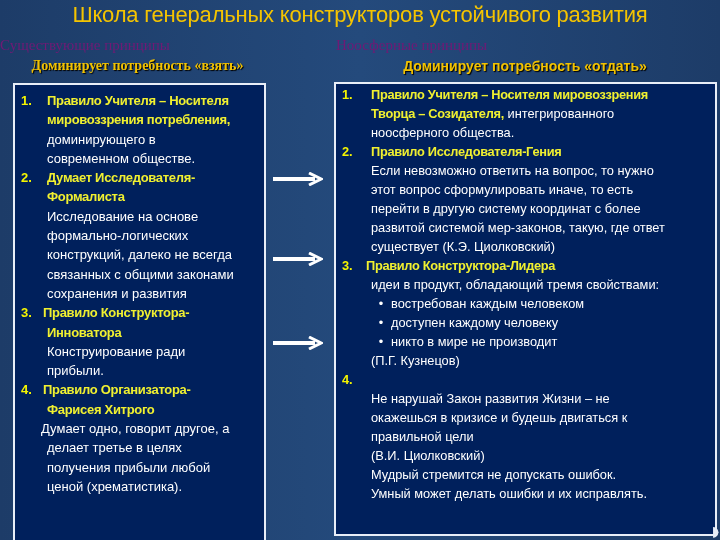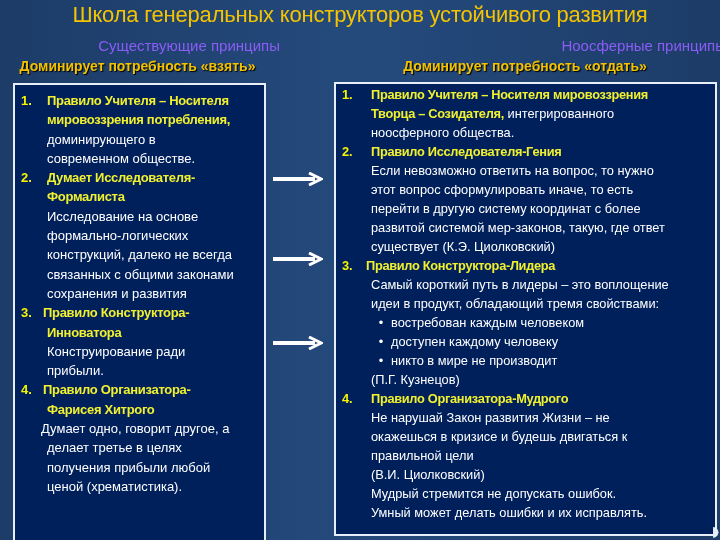--- a/index.html
+++ b/index.html
@@ -7,22 +7,22 @@
     width:720px; height:540px; overflow:hidden; position:relative;
     background: linear-gradient(90deg, #1d3c68 0%, #244a7c 50%, #1d3c68 100%);
     font-family: "DejaVu Sans", "Liberation Sans", sans-serif;
   }
   .title {
     position:absolute; left:0; top:2px; width:720px; text-align:center;
     color:#f5c400; font-size:22px; letter-spacing:-0.2px;
     font-family:"Liberation Sans", sans-serif;
   }
   .col-head {
-    position:absolute; text-align:right; color:#8b5cf6;
-    font-size:15px; font-family:Liberation Sans, sans-serif;
+    position:absolute; text-align:left; color:#701a75;
+    font-size:15px; font-family:Liberation Serif, serif;
   }
   .col-sub {
     position:absolute; text-align:center; color:#f2c200;
     font-size:14px; font-weight:bold; font-family:"Liberation Sans", sans-serif;
     text-shadow: 1px 1px 1px #000;
   }
   .box {
     position:absolute; background:#00205c; border:2px solid #e8eef8;
     box-sizing:border-box; color:#ffffff;
     font-family:"Liberation Sans", sans-serif;
@@ -45,21 +45,21 @@
     position:absolute; right:0; bottom:2px; width:8px; height:14px;
     color:#e8eef8; font-size:14px; line-height:14px;
   }
 </style>
 </head>
 <body>
 
 <div class="title">Школа генеральных конструкторов устойчивого развития</div>
 
 <div class="col-head" style="left:0;top:37px;width:280px;">Существующие принципы</div>
-<div class="col-sub" style="left:0;top:58px;width:275px;">Доминирует потребность «взять»</div>
+<div class="col-sub" style="left:0;top:58px;width:275px;font-family:Liberation Serif, serif;">Доминирует потребность «взять»</div>
 
 <div class="col-head" style="left:336px;top:37px;width:390px;">Ноосферные принципы</div>
 <div class="col-sub" style="left:330px;top:58px;width:390px;">Доминирует потребность «отдать»</div>
 
 <div class="box box-left">
   <div>
     <div class="item">
         <span class="num">1.</span>
         <span class="rule">Правило Учителя – Носителя</span>
       </div>
@@ -132,40 +132,38 @@
     <div class="indent desc">этот вопрос сформулировать иначе, то есть</div>
     <div class="indent desc">перейти в другую систему координат с более</div>
     <div class="indent desc">развитой системой мер-законов, такую, где ответ</div>
     <div class="indent desc">существует (К.Э. Циолковский)</div>
   </div>
   <div>
     <div class="item">
         <span class="num narrow">3.</span>
         <span class="rule">Правило Конструктора-Лидера</span>
       </div>
-    <div class="indent desc">Самый короткий путь в лидеры – это воплощение</div>
     <div class="indent desc">идеи в продукт, обладающий тремя свойствами:</div>
     <div class="bullet desc">
         <span class="dot">•</span>
         <span>востребован каждым человеком</span>
       </div>
     <div class="bullet desc">
         <span class="dot">•</span>
         <span>доступен каждому человеку</span>
       </div>
     <div class="bullet desc">
         <span class="dot">•</span>
         <span>никто в мире не производит</span>
       </div>
     <div class="indent desc">(П.Г. Кузнецов)</div>
   </div>
   <div>
     <div class="item">
         <span class="num">4.</span>
-        <span class="rule">Правило Организатора-Мудрого</span>
       </div>
     <div class="indent desc">Не нарушай Закон развития Жизни –  не</div>
     <div class="indent desc">окажешься в кризисе и будешь двигаться к</div>
     <div class="indent desc">правильной цели</div>
     <div class="indent desc">(В.И. Циолковский)</div>
     <div class="indent desc">Мудрый стремится не допускать ошибок.</div>
     <div class="indent desc">Умный может делать ошибки и их исправлять.</div>
   </div>
 </div>
 

